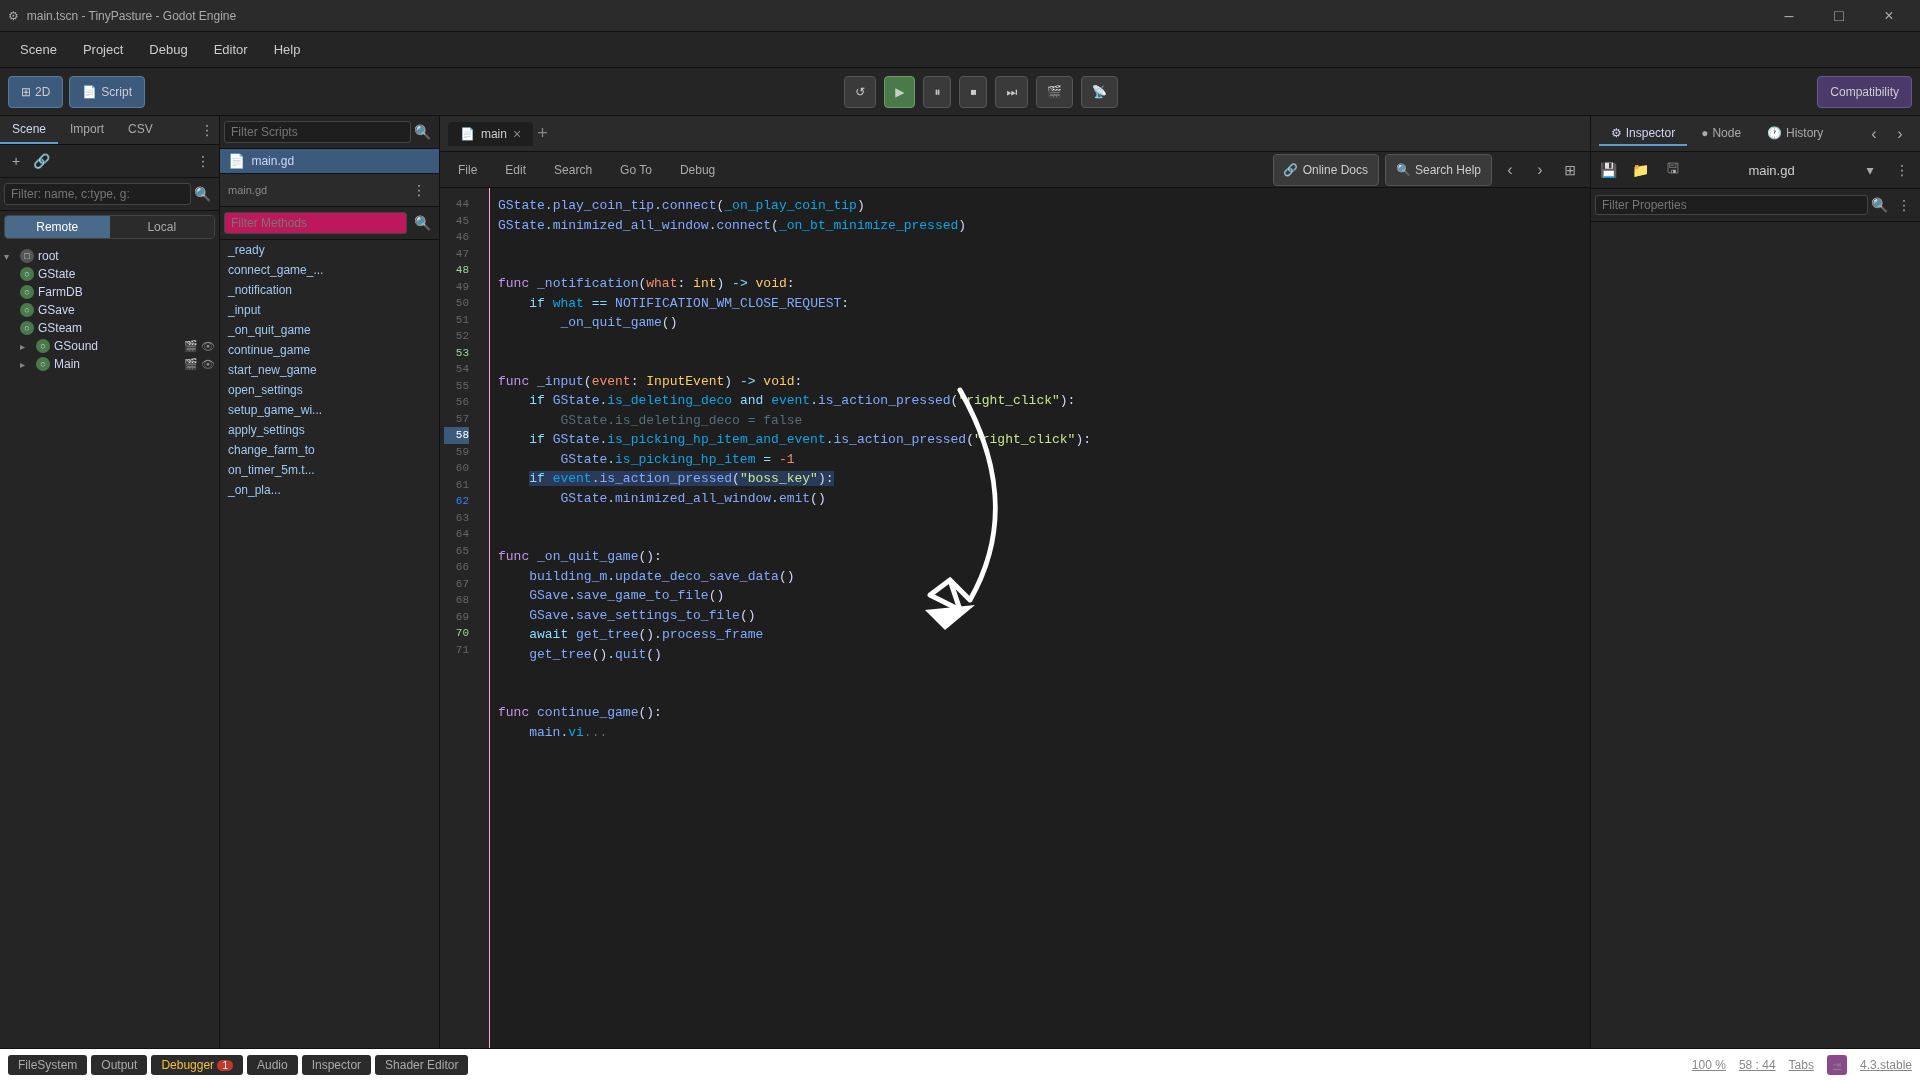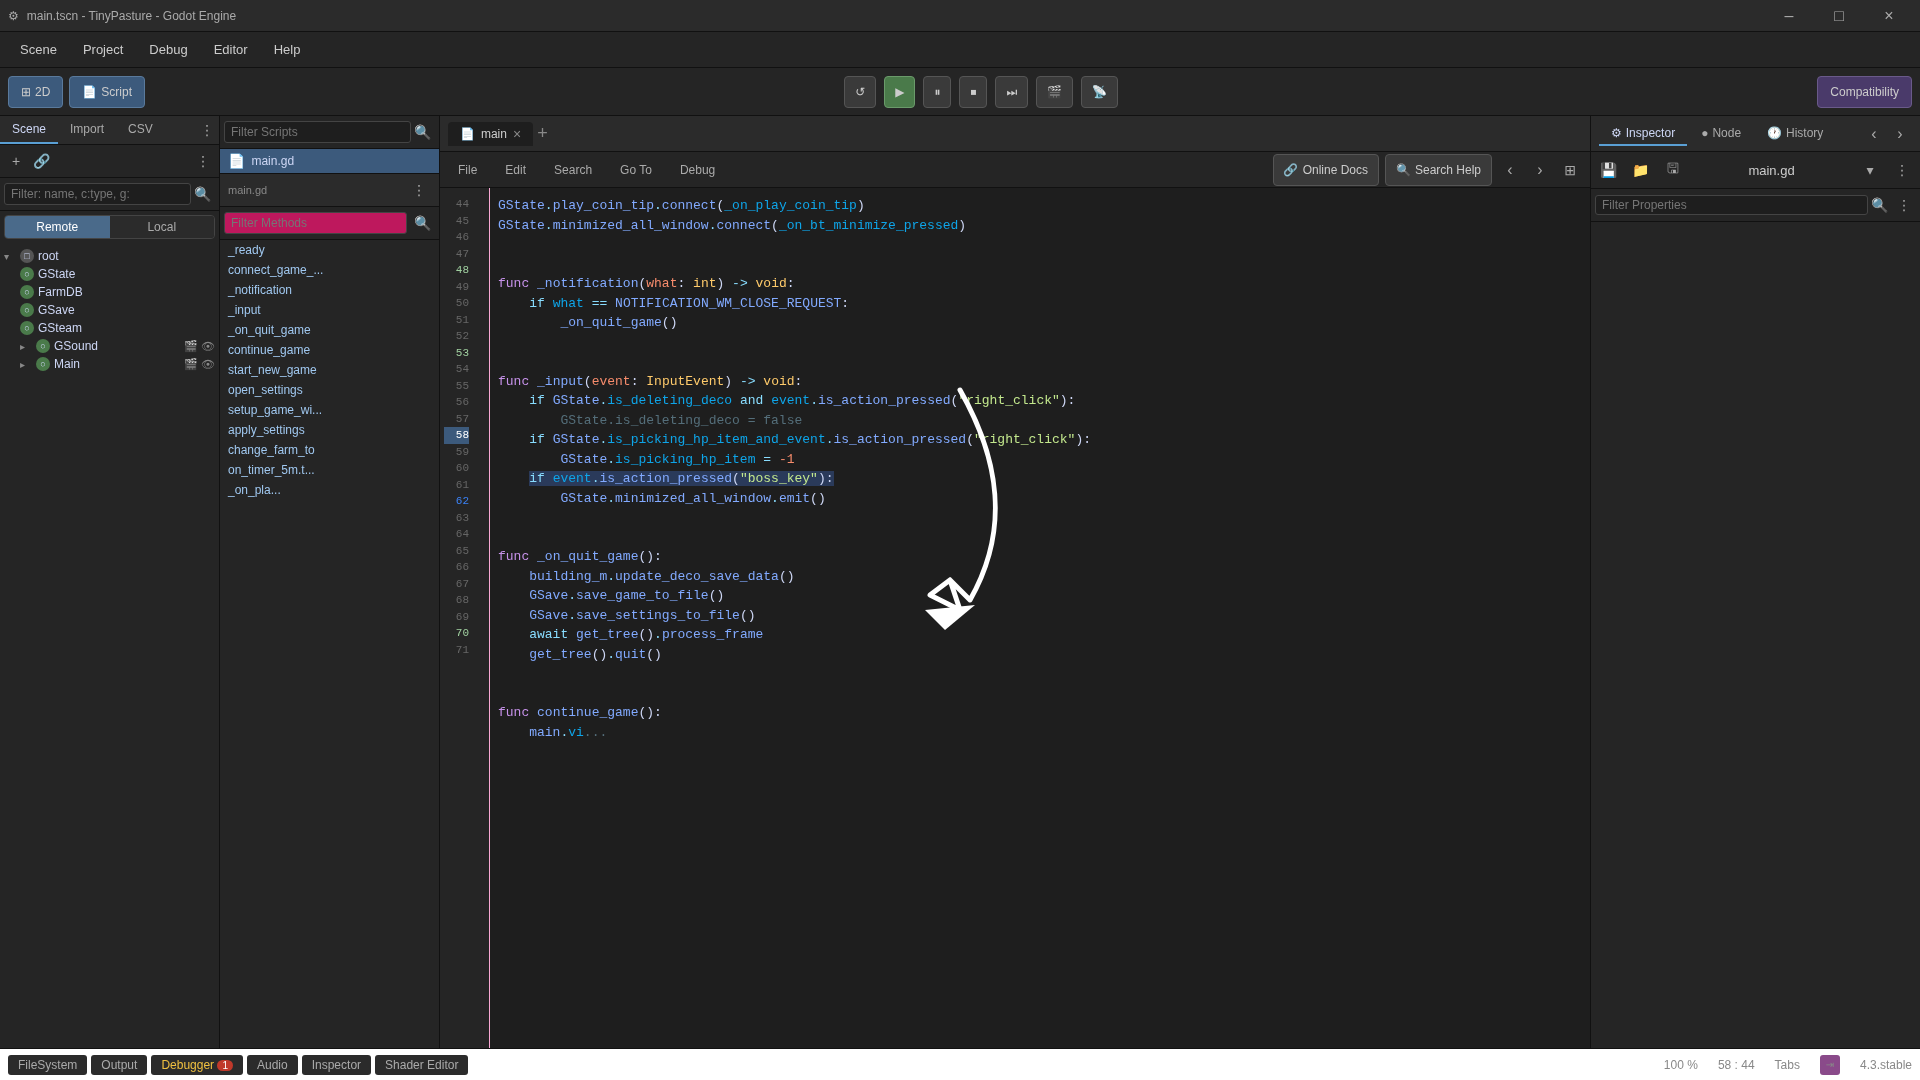--- a/index.html
+++ b/index.html
@@ -99,21 +99,21 @@
     #filter-props-input { flex: 1; background: #1e1e1e; border: 1px solid #444; border-radius: 3px; color: #ccc; padding: 2px 6px; font-size: 12px; }
     .right-nav { display: flex; gap: 2px; }
     .right-nav-btn { width: 24px; height: 24px; background: none; border: none; color: #aaa; cursor: pointer; display: flex; align-items: center; justify-content: center; font-size: 16px; }
 
     
     #statusbar { height: 32px; background: #ffffff; display: flex; align-items: center; padding: 0 8px; gap: 8px; border-top: 1px solid #111; color: #888; font-size: 12px; }
     #statusbar-tabs { display: flex; align-items: center; gap: 4px; flex: 1; }
     .status-tab { padding: 3px 10px; background: #2b2b2b; border-radius: 3px; color: #aaa; cursor: pointer; font-size: 12px; }
     .status-tab.active { color: #f0c040; }
     .status-badge { background: #c0392b; color: white; border-radius: 10px; padding: 0 5px; font-size: 10px; }
-    #statusbar-right { display: flex; align-items: center; gap: 20px; }
+    #statusbar-right { display: flex; align-items: center; gap: 13px; text-decoration: underline; }
     .status-info { color: #888; font-size: 12px; }
 
     
     #overlay { position: absolute; top: 0; left: 0; width: 100%; height: 100%; pointer-events: none; z-index: 100; }
     #chinese-text { position: absolute; top: 330px; left: 420px; font-size: 48px; font-weight: bold; color: white; text-shadow: 2px 2px 4px rgba(0,0,0,0.8); font-family: 'Microsoft YaHei', SimHei, sans-serif; white-space: nowrap; }
     #arrow-overlay { position: absolute; top: 380px; left: 900px; }
 
     
     ::-webkit-scrollbar { width: 8px; height: 8px; }
     ::-webkit-scrollbar-track { background: #1e1e1e; }

